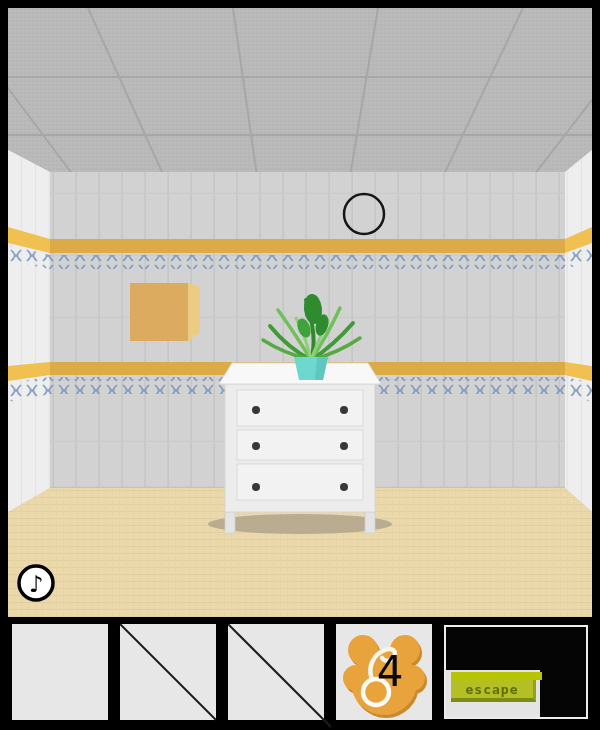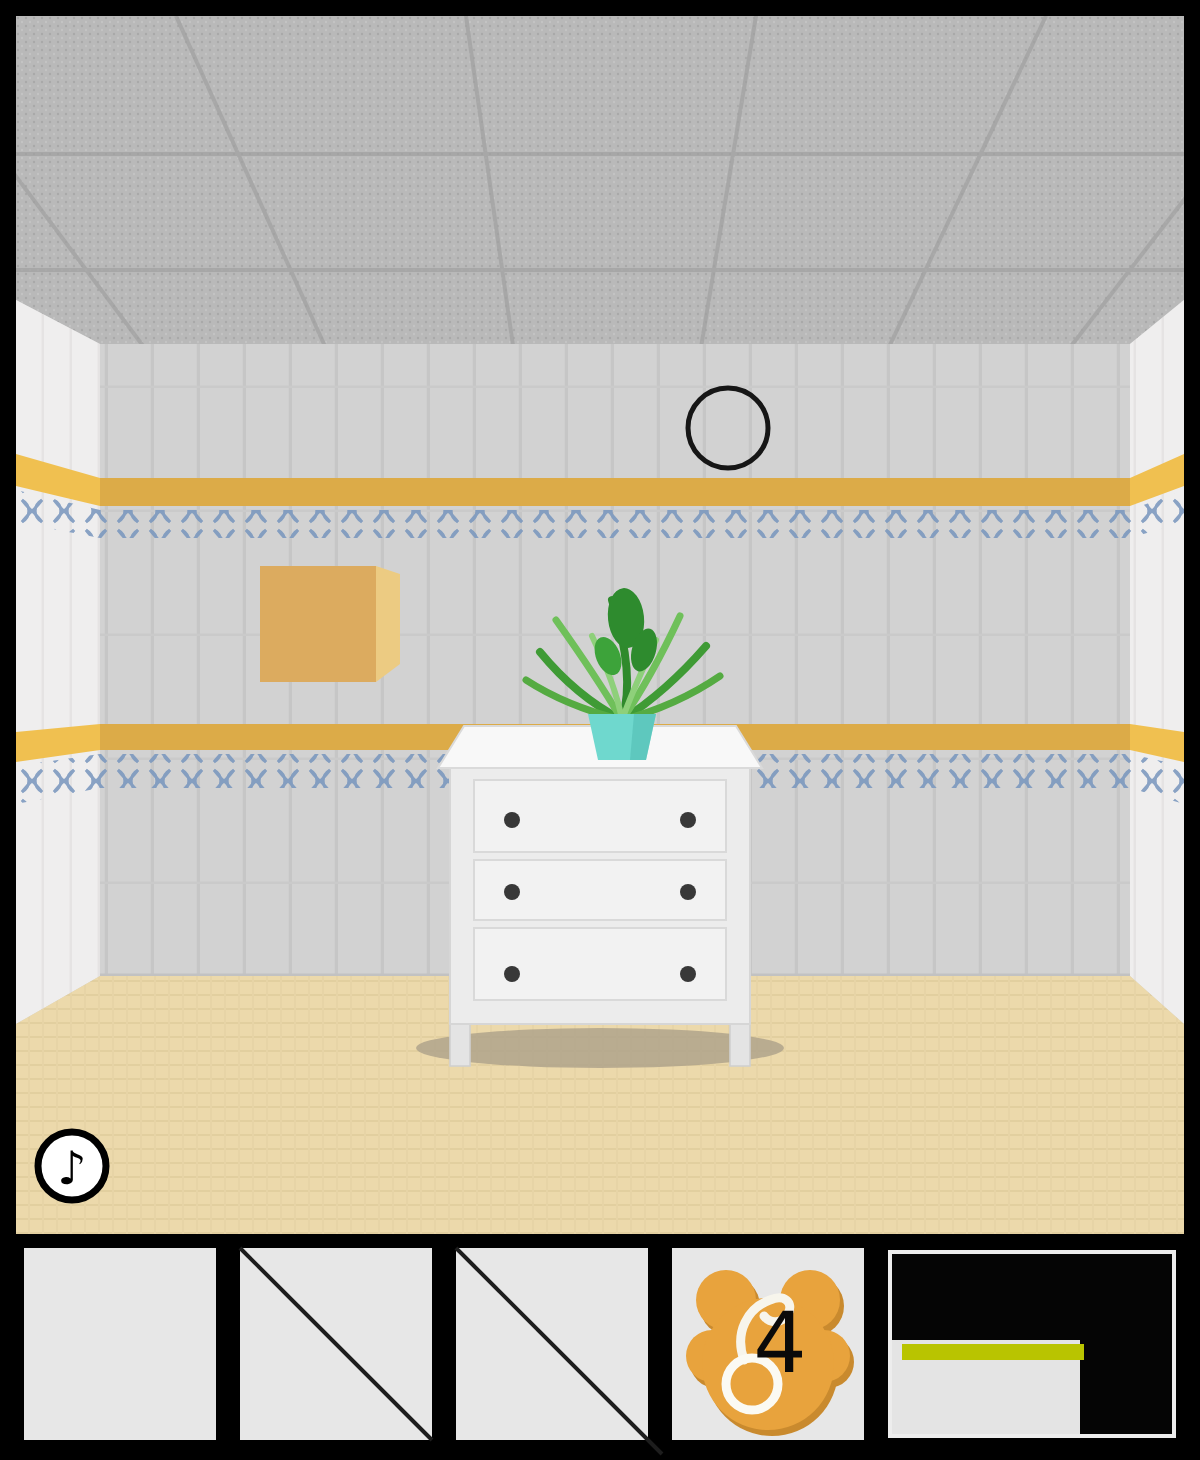--- a/index.html
+++ b/index.html
@@ -213,15 +213,16 @@
       </g>
       <path d="M36,56 C31,42 38,30 49,26 C56,23 61,27 58,33 C55,38 49,38 46,34" fill="none" stroke="#f7f5ec" stroke-width="4.5" stroke-linecap="round"></path>
       <circle cx="40" cy="68" r="13" fill="none" stroke="#fbfaf3" stroke-width="4.5"></circle>
       <text x="54" y="62" font-size="42" fill="#0a0a0a" text-anchor="middle" font-family="DejaVu Sans, Liberation Sans, sans-serif">4</text>
     </svg>
   </div>
 
   <div class="slot-escape">
     <div class="escape-panel"></div>
     <div class="escape-topbar"></div>
+    <div class="escape-btn">escape</div>
   </div>
 
 </div>
 
 </body></html>

